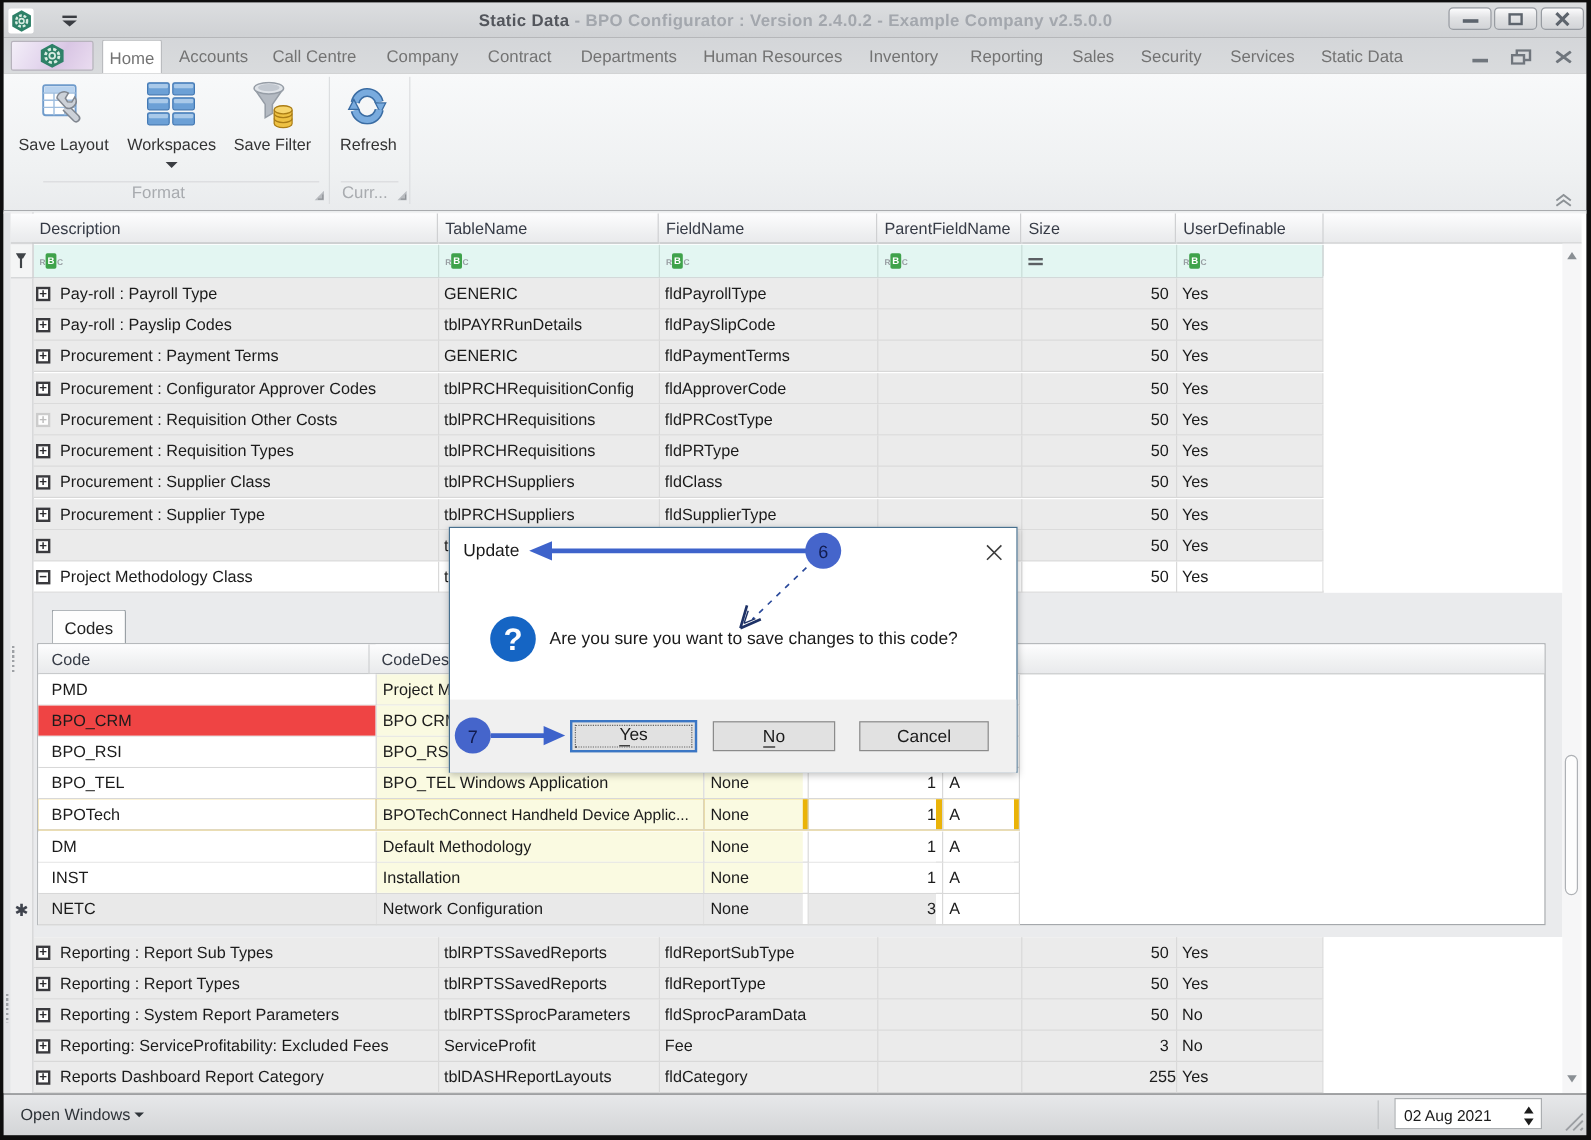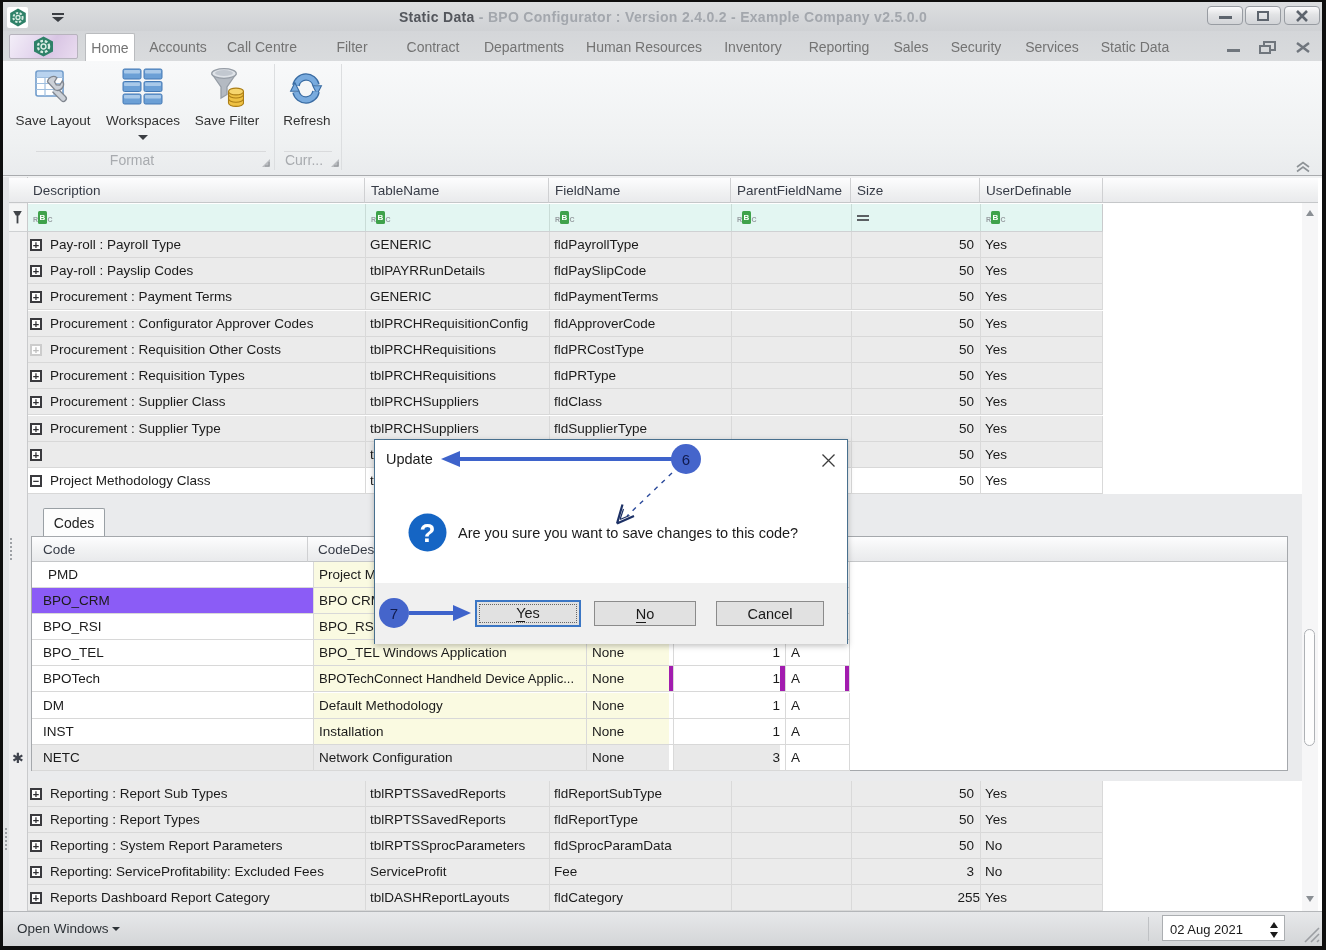--- a/index.html
+++ b/index.html
@@ -68,21 +68,21 @@
 <div class="a" style="left:9px;top:34px;width:69px;height:25px;border:1px solid #b7b3bd;border-radius:2px;background:linear-gradient(120deg,#f3eef8,#e4d7ee 40%,#d9c6e4 60%,#eadcf0)"></div>
 <svg class="a" style="left:32px;top:36px" width="23" height="21" viewBox="0 0 23 21">
 <polygon points="11.5,0.5 21,5.6 21,15.4 11.5,20.5 2,15.4 2,5.6" fill="#2e8168"></polygon>
 <circle cx="11.5" cy="10.5" r="5.6" fill="none" stroke="#d8ece2" stroke-width="2.3" stroke-dasharray="2.7,1.8"></circle>
 <circle cx="11.5" cy="10.5" r="2.4" fill="none" stroke="#d8ece2" stroke-width="1.5"></circle>
 </svg>
 
 <div class="a tab tabsel" style="left:85px;width:50px">Home</div>
 <div class="a tab" style="left:146px;width:64px">Accounts</div>
 <div class="a tab" style="left:221px;width:82px">Call Centre</div>
-<div class="a tab" style="left:314px;width:76px">Filter</div>
+<div class="a tab" style="left:314px;width:76px">Company</div>
 <div class="a tab" style="left:401px;width:64px">Contract</div>
 <div class="a tab" style="left:476px;width:96px">Departments</div>
 <div class="a tab" style="left:583px;width:122px">Human Resources</div>
 <div class="a tab" style="left:716px;width:74px">Inventory</div>
 <div class="a tab" style="left:801px;width:76px">Reporting</div>
 <div class="a tab" style="left:888px;width:46px">Sales</div>
 <div class="a tab" style="left:945px;width:62px">Security</div>
 <div class="a tab" style="left:1018px;width:68px">Services</div>
 <div class="a tab" style="left:1097px;width:76px">Static Data</div>
 
@@ -338,33 +338,33 @@
     <div class="vline" style="left:952px"></div>
   </div>
 
 <div class="a" id="detail"></div>
 <div class="a" id="codestab">Codes</div>
 <div class="a" id="dpanel"></div>
 <div class="a sgh" style="left:32px;top:537px;width:1255px"></div>
 <div class="a sgh" style="left:32px;top:537px;width:276px;padding-left:11px;border-right:1px solid #cfd0d2">Code</div>
 <div class="a sgh" style="left:313px;top:537px;width:268px;padding-left:5px;border-right:1px solid #cfd0d2">CodeDescription</div>
 <div class="a srow" style="left:32px;top:562px;width:818px;background:#fff">
-    <div class="cell" style="left:16px;width:281px;background:#fff">PMD</div>
+    <div class="cell" style="left:0;width:281px;padding-left:11px;background:#fff">PMD</div>
     <div class="cell" style="left:282px;width:272px;padding-left:5px;background:#fafae1">Project Methodology Class Code</div>
     <div class="cell" style="left:555px;width:82px;padding-left:5px;background:#fafae1">None</div>
     <div class="num" style="left:642px;width:106px;background:#fff">1</div>
     <div class="cell" style="left:754px;width:59px;padding-left:5px;background:#fff">A</div>
     <div class="vline" style="left:281px"></div>
     <div class="vline" style="left:554px"></div>
     <div class="vline" style="left:641px"></div>
     <div class="vline" style="left:753px"></div>
     <div class="vline" style="left:817px"></div>
   </div>
 <div class="a srow" style="left:32px;top:588px;width:818px;background:#fff">
-    <div class="cell" style="left:0;width:281px;padding-left:11px;background:#8b5cf6">BPO_CRM</div>
+    <div class="cell" style="left:0;width:281px;padding-left:11px;background:#ef4444">BPO_CRM</div>
     <div class="cell" style="left:282px;width:272px;padding-left:5px;background:#fafae1">BPO CRM Application</div>
     <div class="cell" style="left:555px;width:82px;padding-left:5px;background:#fafae1">None</div>
     <div class="num" style="left:642px;width:106px;background:#fff">1</div>
     <div class="cell" style="left:754px;width:59px;padding-left:5px;background:#fff">A</div>
     <div class="vline" style="left:281px"></div>
     <div class="vline" style="left:554px"></div>
     <div class="vline" style="left:641px"></div>
     <div class="vline" style="left:753px"></div>
     <div class="vline" style="left:817px"></div>
   </div>
@@ -385,21 +385,21 @@
     <div class="cell" style="left:282px;width:272px;padding-left:5px;background:#fafae1">BPO_TEL Windows Application</div>
     <div class="cell" style="left:555px;width:82px;padding-left:5px;background:#fafae1">None</div>
     <div class="num" style="left:642px;width:106px;background:#fff">1</div>
     <div class="cell" style="left:754px;width:59px;padding-left:5px;background:#fff">A</div>
     <div class="vline" style="left:281px"></div>
     <div class="vline" style="left:554px"></div>
     <div class="vline" style="left:641px"></div>
     <div class="vline" style="left:753px"></div>
     <div class="vline" style="left:817px"></div>
   </div>
-<div class="a srow" style="left:32px;top:666px;width:818px;background:#a21caf">
+<div class="a srow" style="left:32px;top:666px;width:818px;background:#eab308">
     <div class="cell" style="left:0;width:281px;padding-left:11px;background:#fff">BPOTech</div>
     <div class="cell" style="left:282px;width:272px;padding-left:5px;background:#fafae1"><span style="font-size:13px">BPOTechConnect Handheld Device Applic...</span></div>
     <div class="cell" style="left:555px;width:82px;padding-left:5px;background:#fafae1">None</div>
     <div class="num" style="left:642px;width:106px;background:#fff">1</div>
     <div class="cell" style="left:754px;width:59px;padding-left:5px;background:#fff">A</div>
     <div class="vline" style="left:281px"></div>
     <div class="vline" style="left:554px"></div>
     <div class="vline" style="left:641px"></div>
     <div class="vline" style="left:753px"></div>
     <div class="vline" style="left:817px"></div>

